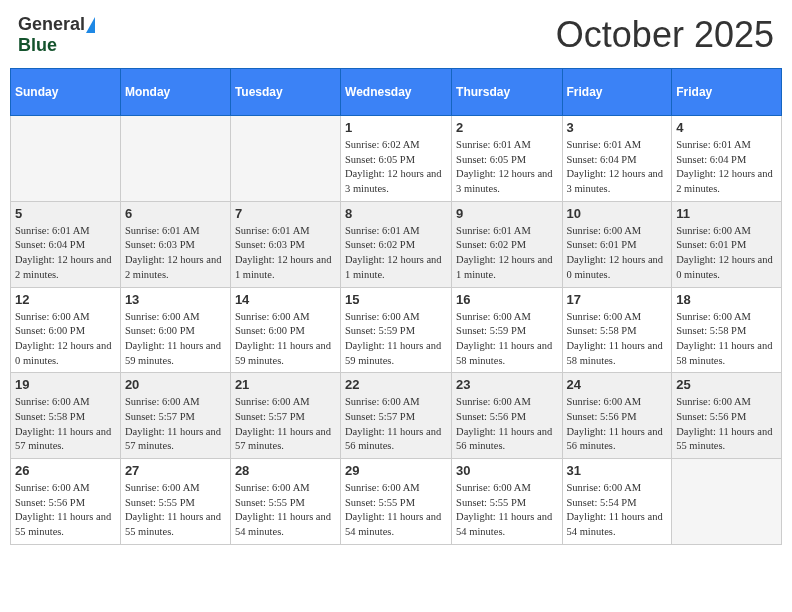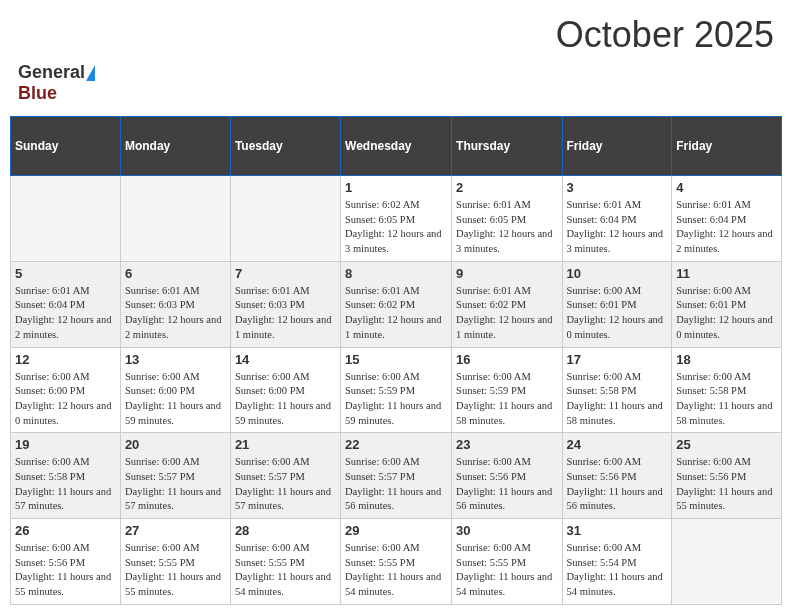--- a/index.html
+++ b/index.html
@@ -23,43 +23,43 @@
       align-items: flex-start;
     }
     .logo-general {
       font-size: 18px;
       font-weight: bold;
       color: #333;
     }
     .logo-blue {
       font-size: 18px;
       font-weight: bold;
-      color: #7f1d1d;
+      color: #14532d;
     }
     .title-area {
       text-align: right;
     }
     .month-title {
       font-size: 36px;
       font-weight: normal;
       color: #333;
     }
     .location {
       font-size: 16px;
       color: #555;
     }
     .calendar {
       width: 100%;
       border-collapse: collapse;
       font-size: 11px;
     }
     .calendar th {
-      background: #404040;
+      background: #3b82f6;
       color: #fff;
-      padding: 22px 4px;
+      padding: 16px 4px;
       text-align: left;
       font-size: 12px;
       font-weight: bold;
       border: 1px solid #1565C0;
     }
     .calendar td {
       border: 1px solid #ccc;
       vertical-align: top;
       padding: 4px;
       width: 113px;
@@ -83,21 +83,21 @@
     }
     .row-shaded td {
       background: #f0f0f0;
     }
   </style>
 </head>
 <body>
 
 <div class="header">
   <div class="logo">
-    <div style="display:flex; align-items:center;margin-top:48px;">
+    <div style="display:flex; align-items:center;">
       <span class="logo-general">General</span>
       <span style="display:inline-block; width:0; height:0; border-left:9px solid transparent; border-bottom:16px solid #1E88E5; margin-left:1px; vertical-align:bottom;"></span>
     </div>
     <span class="logo-blue">Blue</span>
   </div>
   <div class="title-area">
     <div class="month-title">October 2025</div>
   </div>
 </div>
 

